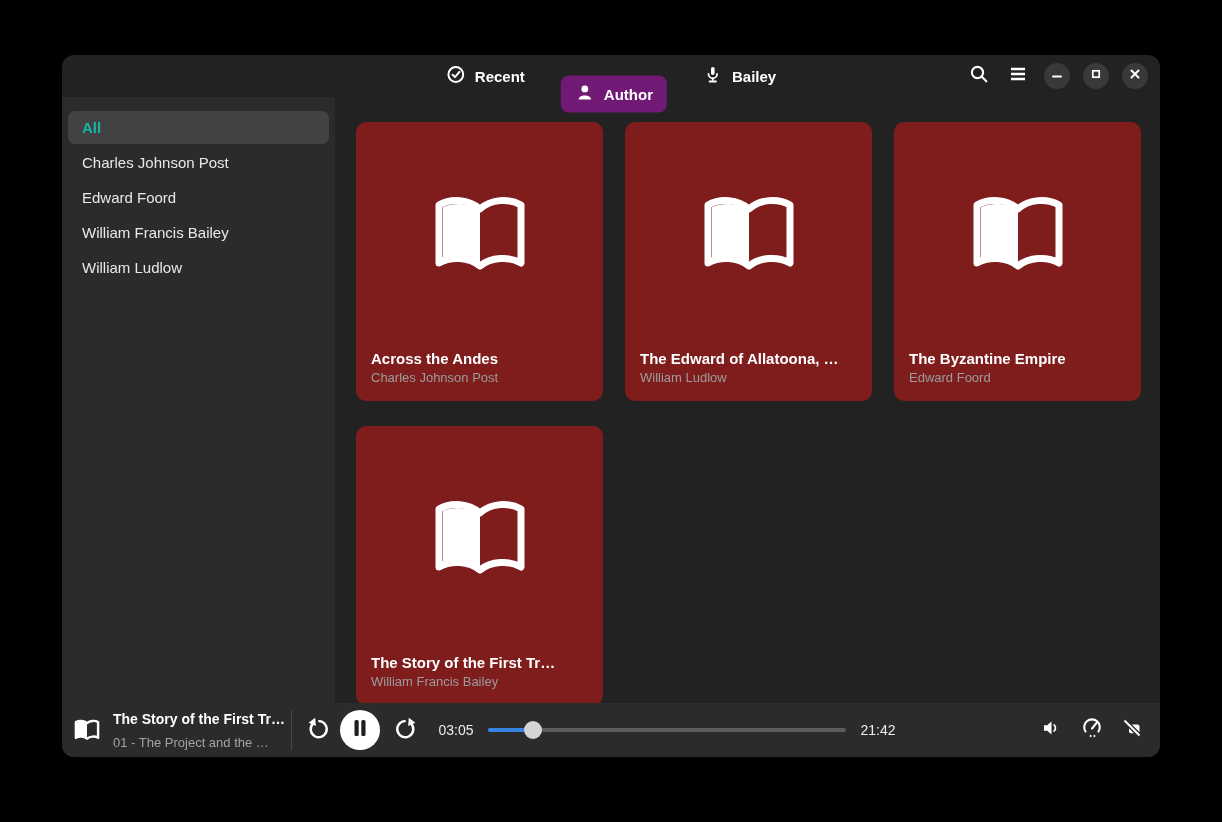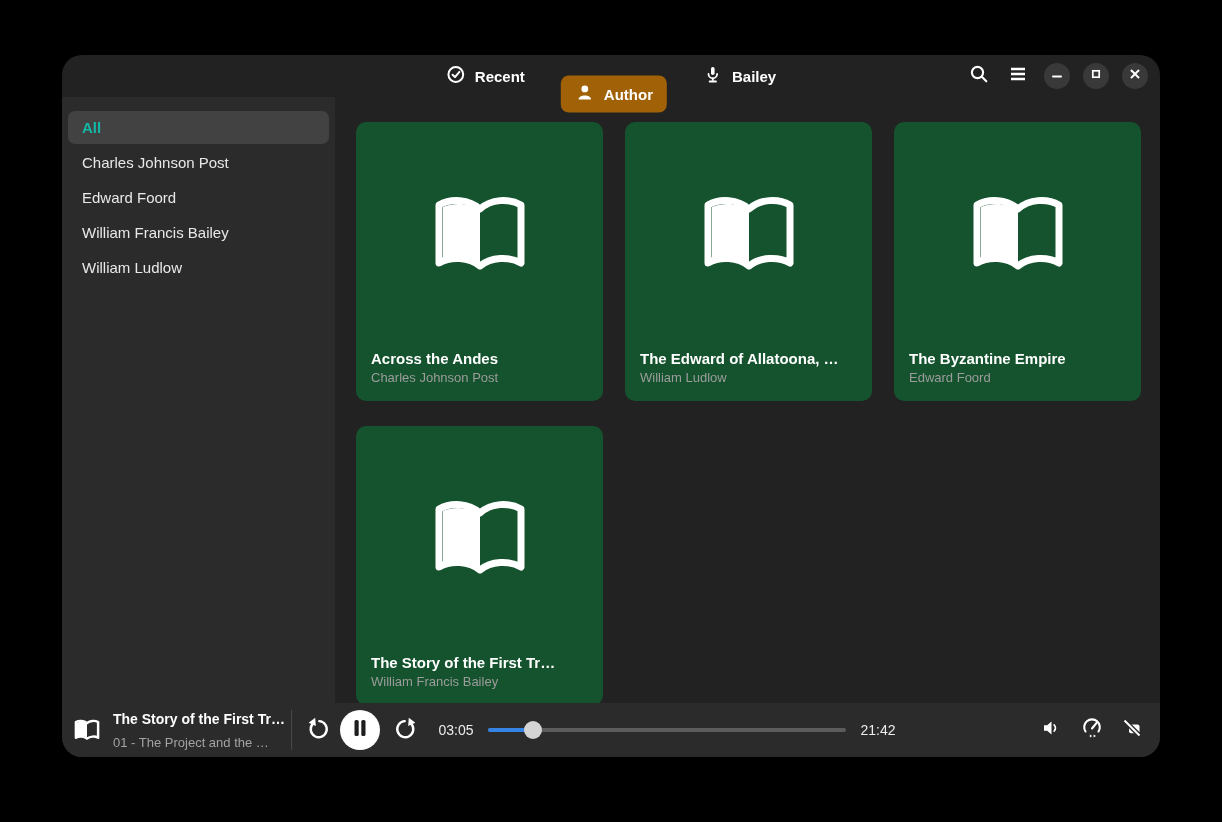--- a/index.html
+++ b/index.html
@@ -1,46 +1,46 @@
 <!DOCTYPE html>
 <html><head>
 <meta charset="utf-8">
 <style>
   * { margin:0; padding:0; box-sizing:border-box; }
   html,body { width:1222px; height:822px; background:#000; overflow:hidden;
               font-family:"Liberation Sans","DejaVu Sans",sans-serif; }
 
   .window { position:absolute; left:62px; top:55px; width:1098px; height:702px;
-            background:#222222; border-radius:20px; overflow:hidden;
+            background:#222222; border-radius:12px; overflow:hidden;
             display:flex; flex-direction:column; }
 
   
   .header { height:42px; flex:none; position:relative; }
   .tabs { position:absolute; left:50%; top:50%; transform:translate(-50%,-50%);
           display:flex; align-items:center; gap:22px; }
   .tab { display:flex; align-items:center; gap:9px; padding:7px 14px;
          border-radius:8px; color:#fff; font-size:15px; font-weight:700; cursor:default; }
-  .tab.selected { background:#a16207;margin-top:36px; }
+  .tab.selected { background:#701a75;margin-top:36px; }
   .header-right { position:absolute; right:12px; top:50%; transform:translateY(-50%);
                   display:flex; align-items:center; gap:13px; }
   .icon-btn { width:26px; height:26px; display:flex; align-items:center; justify-content:center; }
   .win-btn { width:26px; height:26px; border-radius:50%; background:#393939;
              display:flex; align-items:center; justify-content:center; }
 
   
   .body-row { flex:1; display:flex; min-height:0; }
   .sidebar { width:273px; flex:none; background:#2b2b2b; padding-top:12px; }
   .side-item { height:33px; margin:2px 6px; padding-left:14px; border-radius:7px;
                display:flex; align-items:center; color:#e8e8e8; font-size:15px; }
   .side-item.selected { background:#424242; color:#14b8a6; font-weight:700; }
 
   .content { flex:1; padding:25px 0 0 21px; display:grid;
              grid-template-columns:repeat(3,247px); grid-auto-rows:279px;
              column-gap:22px; row-gap:25px; align-content:start; overflow:hidden; }
-  .card { background:#14532d; border-radius:10px; display:flex; flex-direction:column; }
+  .card { background:#7f1d1d; border-radius:10px; display:flex; flex-direction:column; }
   .card-art { flex:1; display:flex; align-items:center; justify-content:center; }
   .card-title { margin:0 15px 3px 15px; font-size:15px; font-weight:700; color:#fff;
                 white-space:nowrap; overflow:hidden; }
   .card-author { margin:0 15px 16px 15px; font-size:13px; color:#9c9c9c;
                  white-space:nowrap; overflow:hidden; }
 
   
   .playerbar { height:54px; flex:none; background:#2b2b2b;
                display:flex; align-items:center; padding:0 16px 0 12px; }
   .pb-book { flex:none; margin-right:13px; display:flex; }

